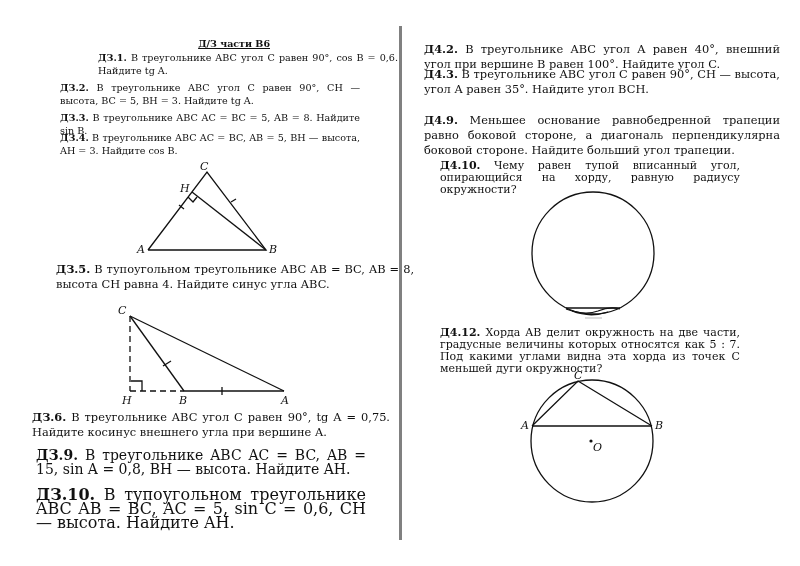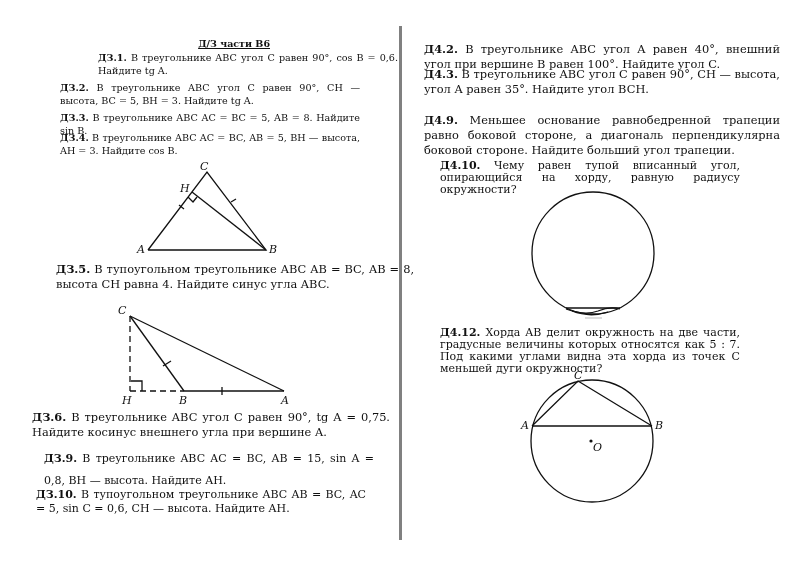--- a/index.html
+++ b/index.html
@@ -70,25 +70,25 @@
   <text x="118" y="314">C</text>
   <text x="122" y="404">H</text>
   <text x="179" y="404">B</text>
   <text x="281" y="404">A</text>
 </svg>
 
 <div class="abs big" style="left:32px; top:410px; width:358px;">
   <b>ДЗ.6.</b>
   <span>В треугольнике ABC угол C равен 90°, tg A = 0,75. Найдите косинус внешнего угла при вершине A.</span>
 </div>
-<div class="abs p" style="left:44px; top:448px; width:330px; font-size:11px; line-height:22px;">
+<div class="abs p" style="left:36px; top:448px; width:330px; font-size:14px; line-height:14px;">
   <b>ДЗ.9.</b>
   <span>В треугольнике ABC AC = BC, AB = 15, sin A = 0,8, BH — высота. Найдите AH.</span>
 </div>
-<div class="abs p" style="left:36px; top:488px; width:330px; font-size:11px; line-height:14px;">
+<div class="abs p" style="left:36px; top:488px; width:330px; font-size:16px; line-height:14px;">
   <b>ДЗ.10.</b>
   <span>В тупоугольном треугольнике ABC AB = BC, AC = 5, sin C = 0,6, CH — высота. Найдите AH.</span>
 </div>
 
 <div class="divider"></div>
 
 <div class="abs big" style="left:424px; top:42px; width:356px;">
   <b>Д4.2.</b>
   <span>В треугольнике ABC угол A равен 40°, внешний угол при вершине B равен 100°. Найдите угол C.</span>
 </div>

